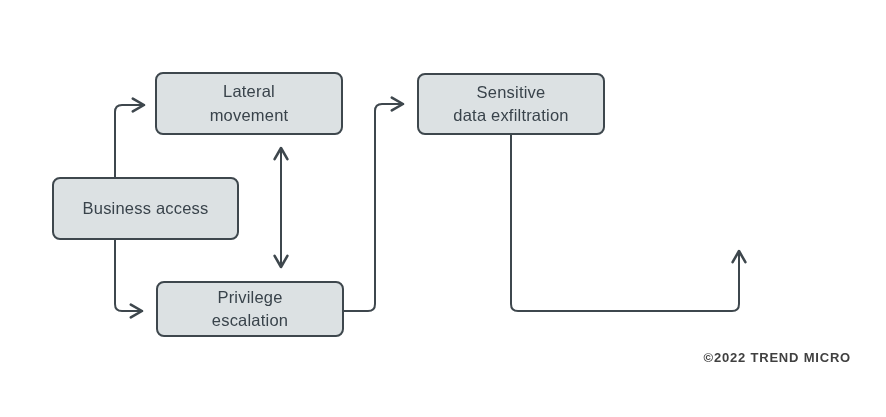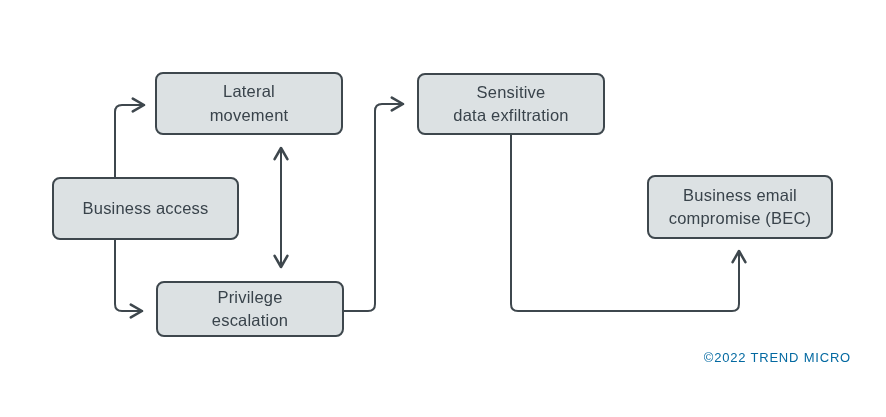--- a/index.html
+++ b/index.html
@@ -46,23 +46,24 @@
   .node-privilege  { left: 156px; top: 281px; width: 188px; height: 56px; }
   .node-sensitive  { left: 417px; top: 73px;  width: 188px; height: 62px; text-align: center; }
   .node-bec        { left: 647px; top: 175px; width: 186px; height: 64px; }
   .watermark {
     position: absolute;
     left: 691px;
     top: 350px;
     width: 160px;
     font-size: 13px;
     letter-spacing: 0.8px;
-    color: #0369a1;
+    color: #404040;
     text-align: right;
     white-space: nowrap;
+    font-weight: bold;
   }
 </style>
 </head>
 <body>
 
 <div class="screen">
 
   <svg class="connectors" viewBox="0 0 886 417" xmlns="http://www.w3.org/2000/svg">
     <defs>
       <marker id="arrow" viewBox="0 0 10 10" refX="8.5" refY="5" markerWidth="8" markerHeight="8" orient="auto-start-reverse">
@@ -90,20 +91,16 @@
   <div class="node node-privilege">
     <span class="node-label">Privilege
 escalation</span>
   </div>
 
   <div class="node node-sensitive">
     <span class="node-label">Sensitive
 data exfiltration</span>
   </div>
 
-  <div class="node node-bec">
-    <span class="node-label">Business email
-compromise (BEC)</span>
-  </div>
 
   <div class="watermark">©2022 TREND MICRO</div>
 
 </div>
 
 </body></html>

